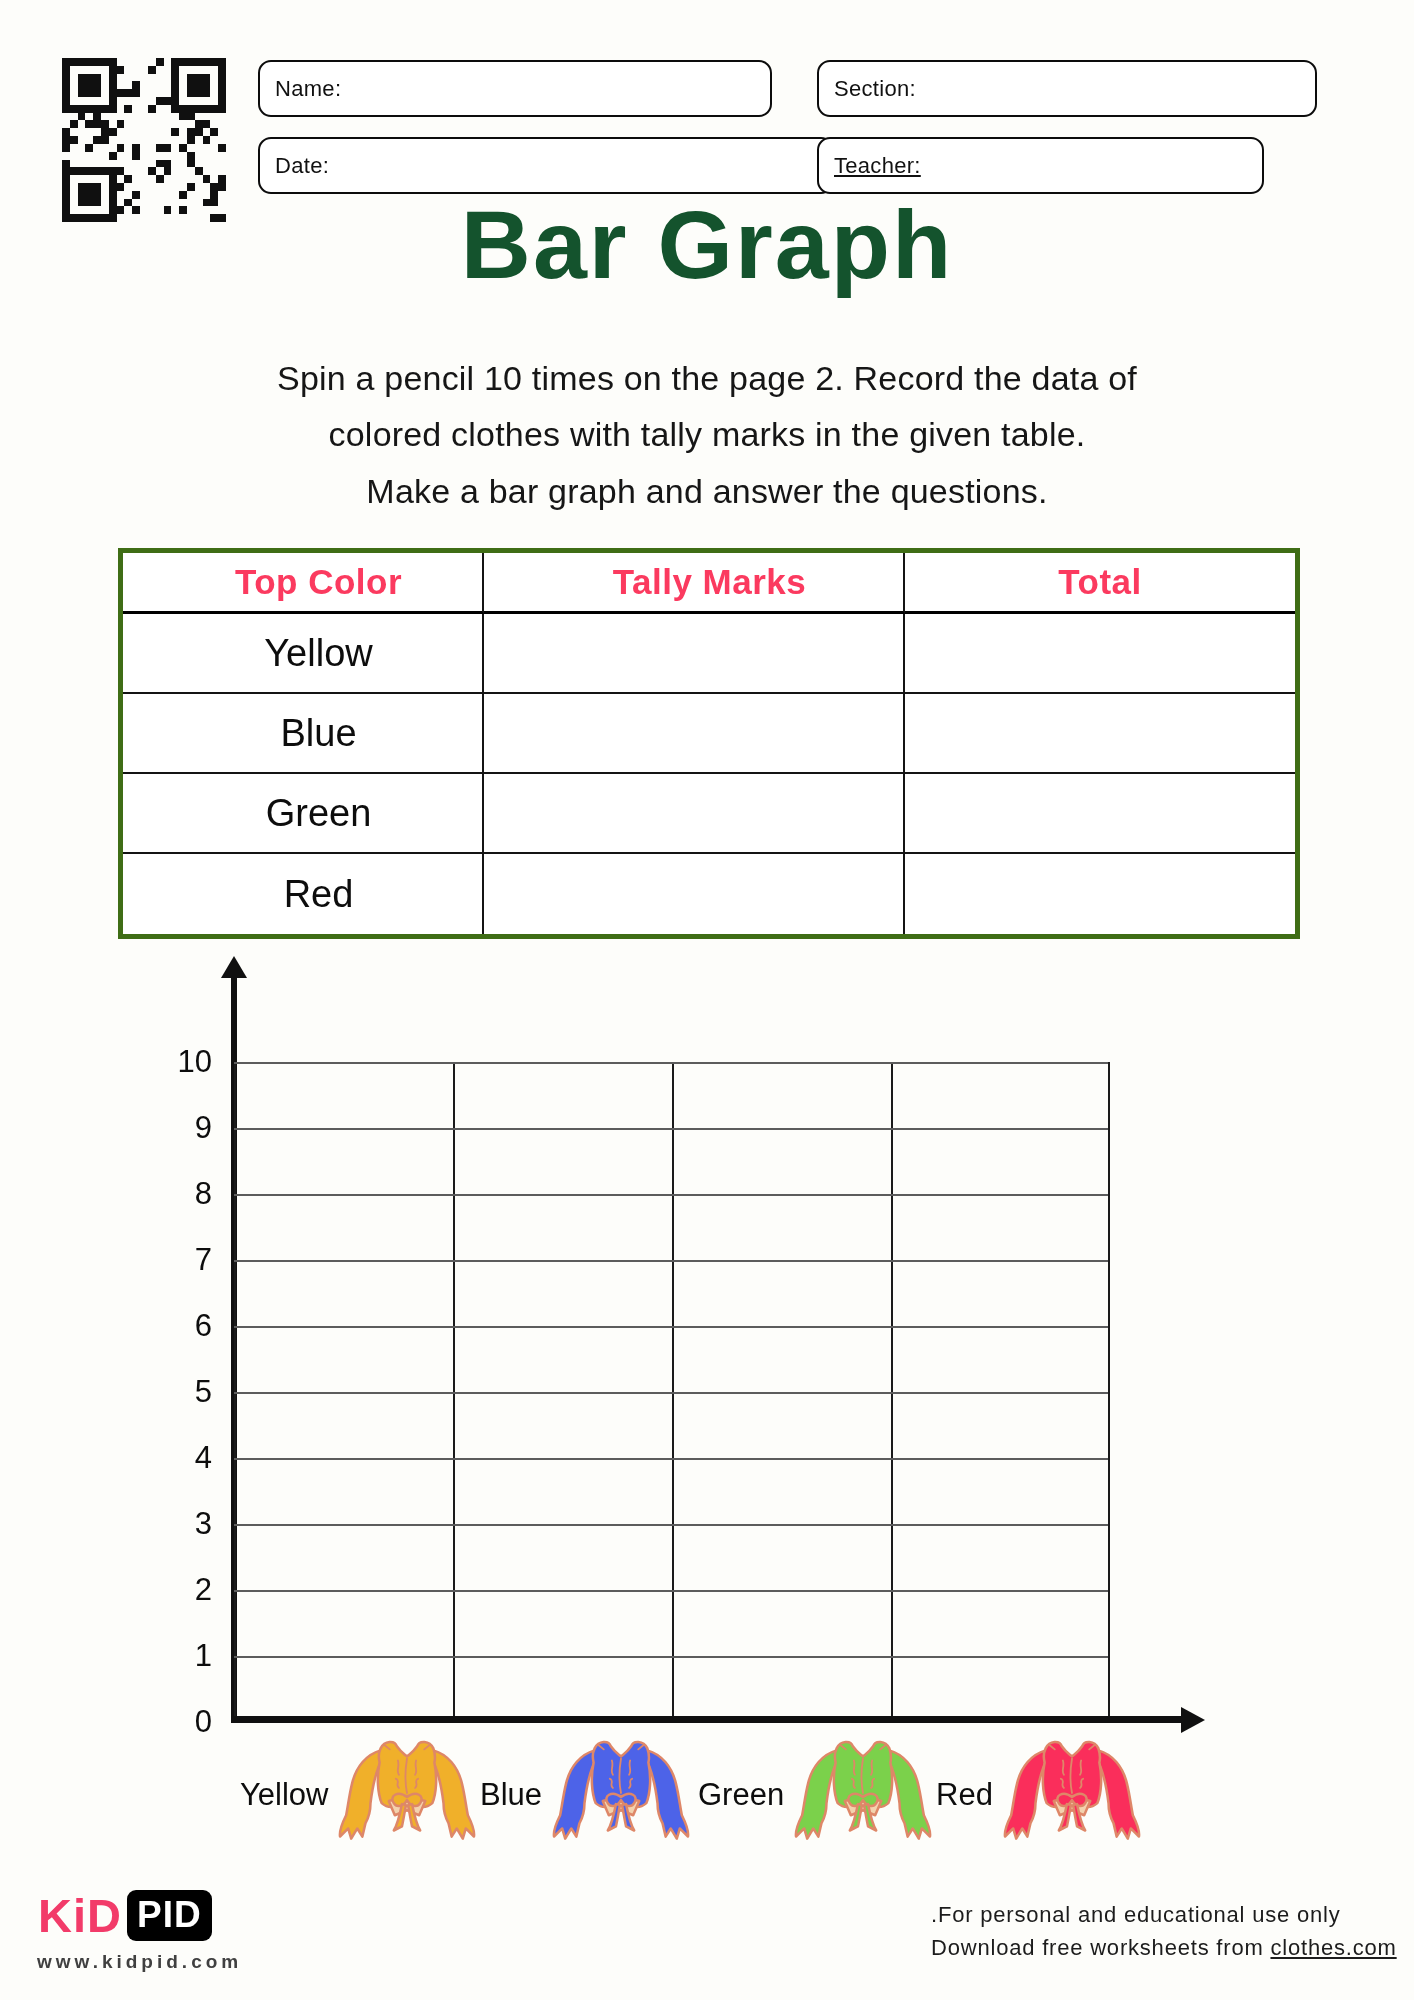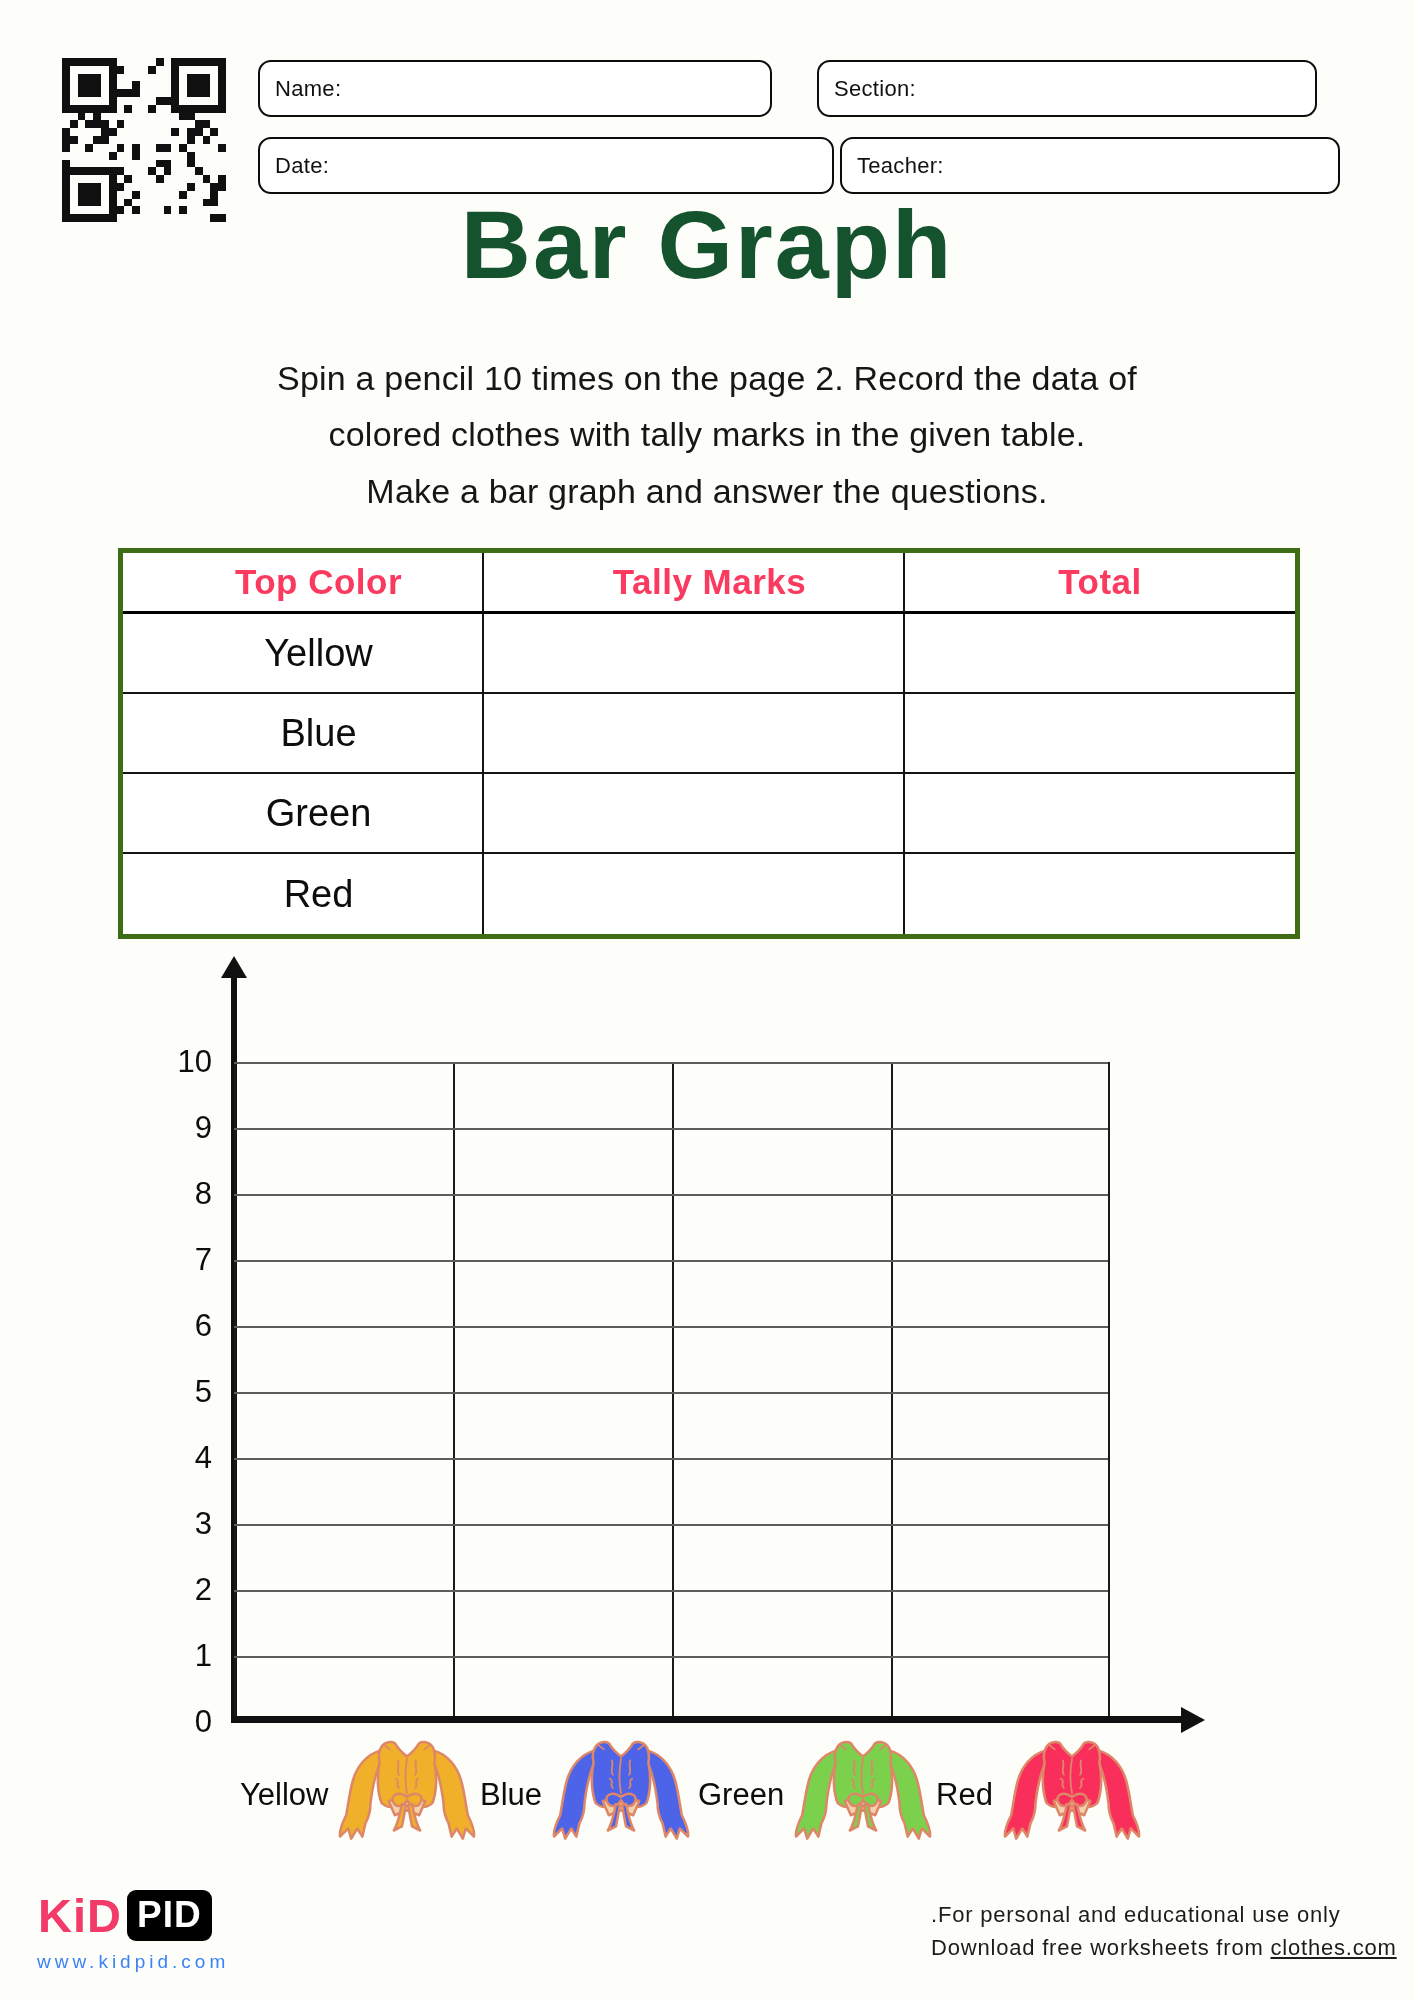--- a/index.html
+++ b/index.html
@@ -12,21 +12,21 @@
   .qr{position:absolute; left:62px; top:58px; width:164px; height:164px;}
   .qr svg{width:100%; height:100%; fill:#101010;}
   .field{
     position:absolute; height:57px; border:2.5px solid #0c0c0c; border-radius:13px;
     background:#fff; display:flex; align-items:center; padding-left:15px;
     font-size:22px; letter-spacing:.3px; box-sizing:border-box;
   }
   .f-name   {left:258px; top:60px;  width:514px;}
   .f-section{left:817px; top:60px;  width:500px;}
   .f-date   {left:258px; top:137px; width:576px;}
-  .f-teacher{left:840px; top:137px; width:500px;}
+  .f-teacher{left:817px; top:137px; width:447px;text-decoration:underline;}
   
   .title{
     position:absolute; left:0; top:196px; width:100%; text-align:center;
     font-size:97px; font-weight:800; letter-spacing:2px; color:#14532d; line-height:1;
   }
   .instructions{
     position:absolute; left:0; top:350px; width:100%; text-align:center;
     font-size:34px; line-height:1.66; color:#161616; letter-spacing:.2px;
   }
   
@@ -65,21 +65,21 @@
   .xitem{position:absolute; top:1732px; height:126px; display:flex; align-items:center;}
   .xitem .xlabel{font-size:31px; color:#0d0d0d; margin-right:8px; white-space:nowrap;}
   .xitem svg{width:142px; height:122px; display:block;}
   
   .logo{position:absolute; left:38px; top:1890px; display:flex; align-items:center;}
   .logo .kid{font-size:47px; font-weight:800; color:#f23b69; letter-spacing:1px; line-height:1;}
   .logo .pid{
     margin-left:5px; background:#000000; color:#fff; font-weight:800; font-size:37px;
     line-height:1; padding:6px 10px 8px; border-radius:9px; letter-spacing:1px;
   }
-  .website{position:absolute; left:37px; top:1951px; font-size:19px; font-weight:400; letter-spacing:4px; color:#3b82f6;}
+  .website{position:absolute; left:37px; top:1951px; font-size:19px; font-weight:700; letter-spacing:4px; color:#404040;}
   .note{position:absolute; left:931px; top:1898px; font-size:22px; line-height:33px; color:#1c1c1c; letter-spacing:.8px;}
   .note .lnk{text-decoration:underline; color:#1c1c1c; cursor:pointer;}
 </style>
 </head>
 <body>
 
 <div class="page">
 
   <div class="qr">
     <svg id="qr-svg" viewBox="0 0 21 21" shape-rendering="crispEdges">

